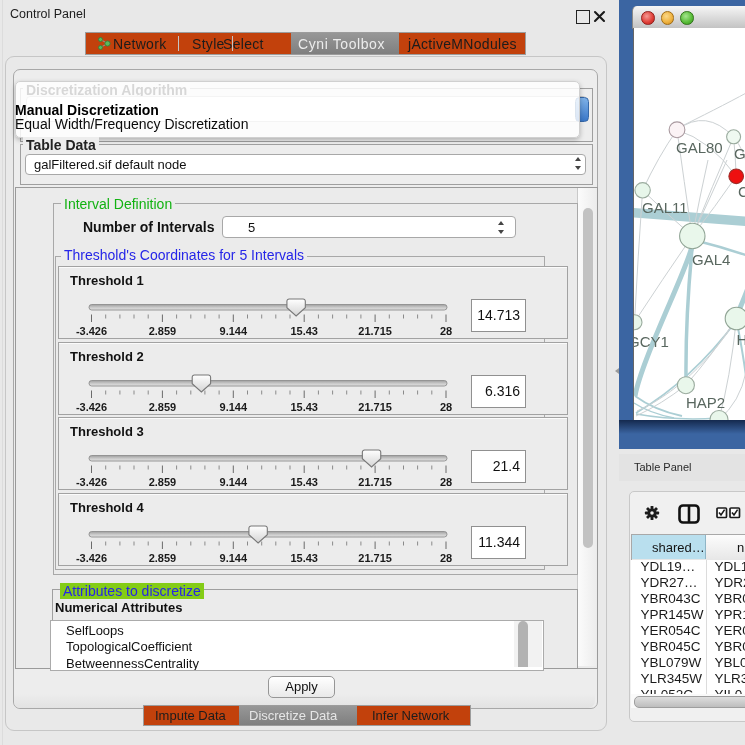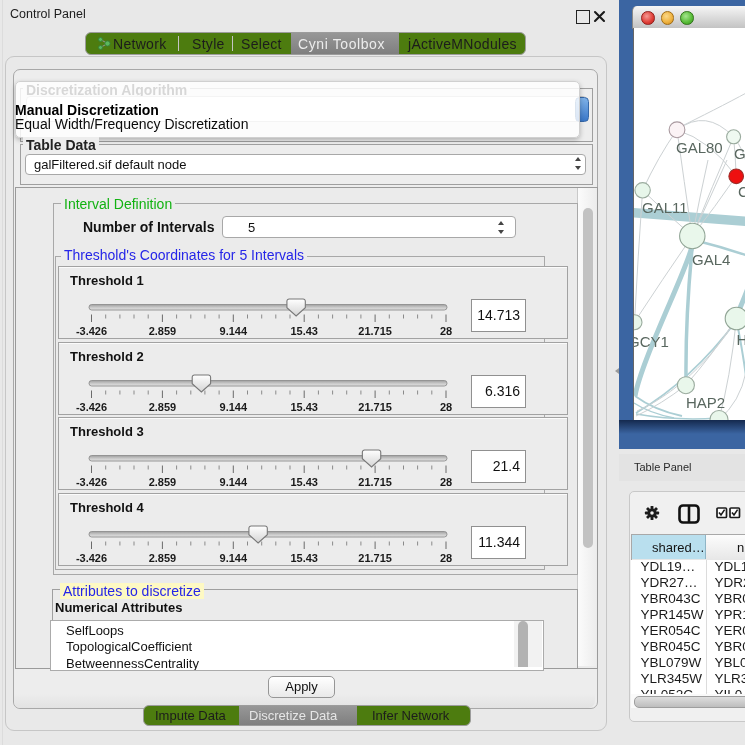--- a/index.html
+++ b/index.html
@@ -3,21 +3,21 @@
 <meta charset="utf-8">
 <style>
   html,body{margin:0;padding:0;}
   body{width:745px;height:745px;overflow:hidden;font-family:"Liberation Sans",sans-serif;background:#e8e8e8;}
   .abs{position:absolute;}
   #page{position:relative;width:745px;height:745px;}
   
   #title{left:10px;top:7px;font-size:12.5px;color:#1d1d1d;}
   #icoSq{left:576px;top:10px;width:12px;height:12px;border:1.4px solid #222;background:transparent;}
   
-  .tstrip{background:#4d7c0f;border:1px solid #9c9c9c;border-radius:6px;overflow:hidden;}
+  .tstrip{background:#c2410c;border:1px solid #9c9c9c;border-radius:0;overflow:hidden;}
   .tsel{position:absolute;top:0;bottom:0;background:linear-gradient(#979797,#7f7f7f);color:#ececec;}
   .tsep{position:absolute;top:3px;bottom:3px;width:1px;background:#c4c4c4;}
   .tlab{position:absolute;font-size:13px;color:#1c1c1c;top:3px;}
   .tlabT{position:absolute;font-size:14px;letter-spacing:0.3px;color:#1c1c1c;top:2.5px;}
   
   #panelO{left:5px;top:56px;width:600px;height:673px;background:#e9e9e9;border:1px solid #c6c6c6;border-radius:9px;}
   #panel{left:13px;top:69px;width:583px;height:638px;background:#ededed;border:1px solid #a8a8a8;border-radius:7px;}
   .group{border:1px solid #9f9f9f;}
   .glab{position:absolute;font-size:14px;background:#ededed;padding:0 3px;}
   .combo{background:#fff;border:1px solid #a8a8a8;border-radius:4px;}
@@ -61,21 +61,21 @@
     <div class="tsep" style="left:146px;"></div>
     <svg class="abs" style="left:11px;top:3px;" width="15" height="15">
       <line x1="3.5" y1="3.5" x2="10.5" y2="7.5" stroke="#999" stroke-width="1"></line>
       <line x1="3.5" y1="11.5" x2="10.5" y2="7.5" stroke="#999" stroke-width="1"></line>
       <circle cx="3.5" cy="3.5" r="2" fill="#5cb85c" stroke="#35803a" stroke-width="0.9"></circle>
       <circle cx="3.5" cy="11.5" r="2" fill="#5cb85c" stroke="#35803a" stroke-width="0.9"></circle>
       <circle cx="10.5" cy="7.5" r="2.6" fill="#5cb85c" stroke="#35803a" stroke-width="0.9"></circle>
     </svg>
     <div class="tlabT" style="left:27px;">Network</div>
     <div class="tlabT" style="left:106px;">Style</div>
-    <div class="tlabT" style="left:155px;">Select</div>
+    <div class="tlabT" style="left:137px;">Select</div>
     <div class="tlabT" style="left:212px;color:#ececec;letter-spacing:0.6px;">Cyni Toolbox</div>
     <div class="tlabT" style="left:322px;">jActiveMNodules</div>
   </div>
 
   <div class="abs" id="panelO"></div>
   <div class="abs" id="panel"></div>
   <div class="abs" style="left:14px;top:694px;width:581px;height:14px;background:linear-gradient(#ededed,#e2e2e2);border-radius:0 0 7px 7px;"></div>
 
   <div class="abs group" style="left:20px;top:88px;width:571px;height:52px;"></div>
   <div class="abs glab" style="left:23px;top:82px;font-weight:bold;color:#222;">Discretization Algorithm</div>
@@ -282,21 +282,21 @@
   <div class="ticklab" style="left:7.5px;">-3.426</div>
   <div class="ticklab" style="left:78.4px;">2.859</div>
   <div class="ticklab" style="left:149.3px;">9.144</div>
   <div class="ticklab" style="left:220.2px;">15.43</div>
   <div class="ticklab" style="left:291.1px;">21.715</div>
   <div class="ticklab" style="left:362.0px;">28</div>
   <div class="vbox">11.344</div>
 </div>
 
   <div class="abs group" style="left:52px;top:589px;width:524px;height:78px;border-bottom:none;"></div>
-  <div class="abs glab" style="left:60px;top:583px;color:#2525e8;background:#fef9c3;">Attributes to discretize</div>
+  <div class="abs glab" style="left:60px;top:583px;color:#2525e8;background:#84cc16;">Attributes to discretize</div>
   <div class="abs" style="left:55px;top:600px;font-size:13px;font-weight:bold;color:#111;">Numerical Attributes</div>
   <div class="abs" style="left:50px;top:620px;width:492px;height:46.5px;background:#fff;border:1px solid #ababab;overflow:hidden;padding-top:2px;">
     <div class="litem">SelfLoops</div>
     <div class="litem">TopologicalCoefficient</div>
     <div class="litem">BetweennessCentrality</div>
   </div>
   <div class="abs" style="left:514px;top:621px;width:28px;height:45.5px;background:#f2f2f2;"></div>
   <div class="abs" style="left:518px;top:621px;width:10px;height:45.5px;background:#b2b2b2;border-radius:5px 5px 0 0;"></div>
 
   <div class="abs" id="applyBtn">Apply</div>

